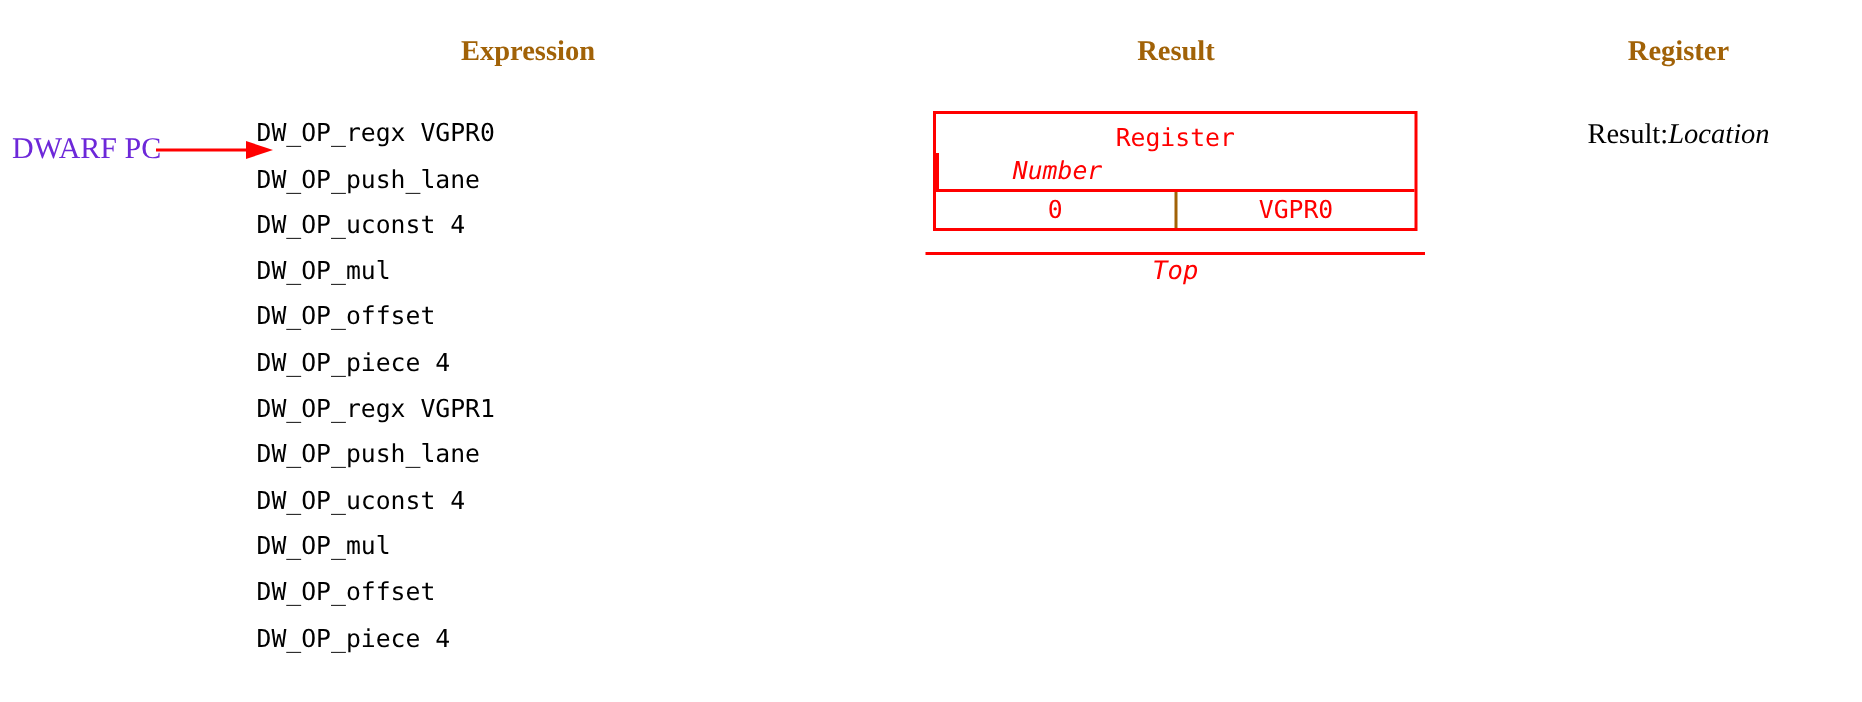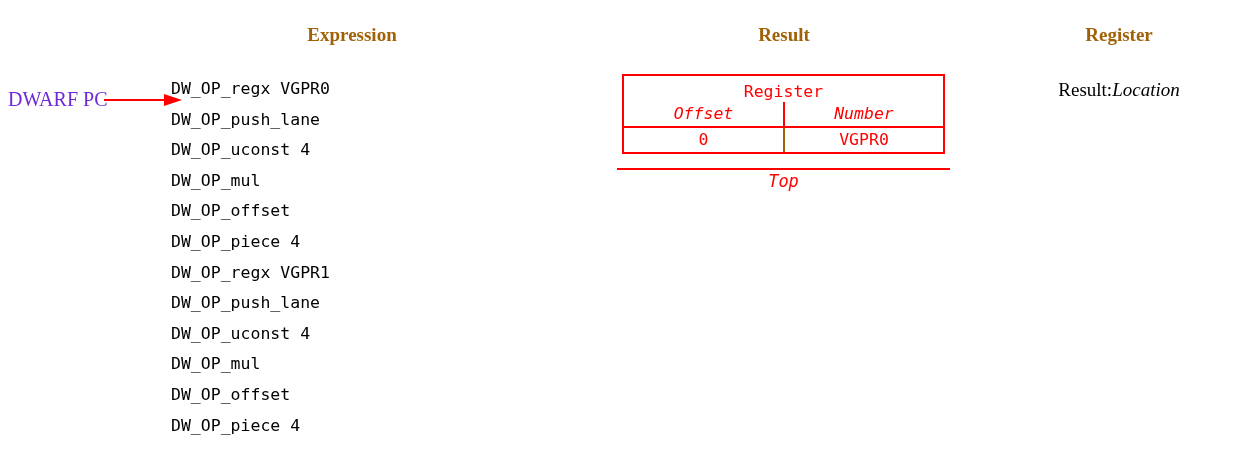--- a/index.html
+++ b/index.html
@@ -171,21 +171,20 @@
   <div class="expr-line">DW_OP_mul</div>
   <div class="expr-line">DW_OP_offset</div>
   <div class="expr-line">DW_OP_piece 4</div>
 </div>
 
 <div id="stack-table">
   <div class="stack-row">
     <div id="stack-group-header">Register</div>
   </div>
   <div class="stack-row stack-subhead-row">
-    <div class="stack-cell left italic">Offset</div>
     <div class="stack-cell right italic">Number</div>
   </div>
   <div class="stack-row stack-data-row">
     <div class="stack-cell left">0</div>
     <div class="stack-cell right">VGPR0</div>
   </div>
 </div>
 
 <div id="stack-top-rule"></div>
 <div id="stack-top-label">Top</div>

